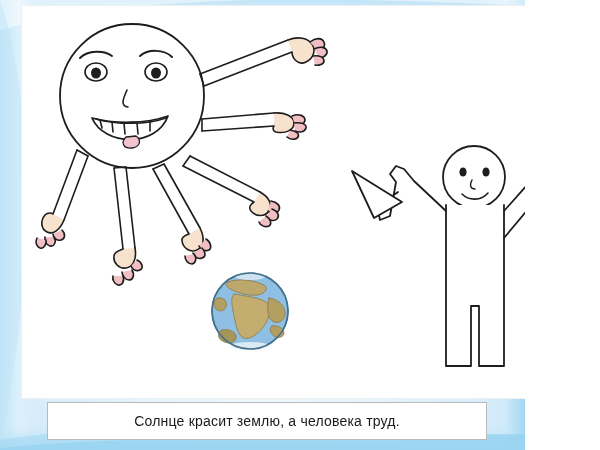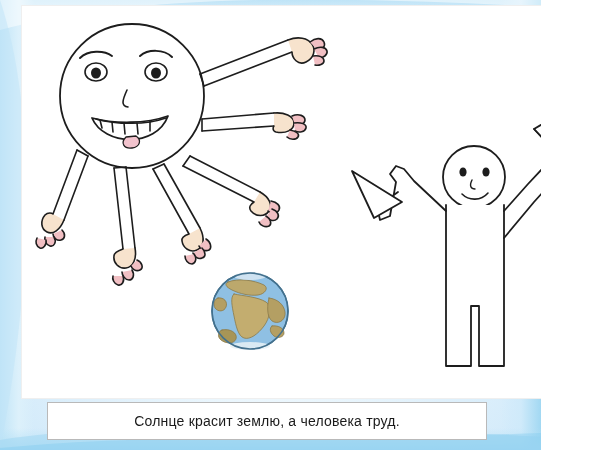--- a/index.html
+++ b/index.html
@@ -14,21 +14,20 @@
     font-family: "Liberation Sans", sans-serif;
   }
 
   #slide {
     position: relative;
     width: 525px;
     height: 450px;
     overflow: hidden;
     background:
       radial-gradient(circle at 50% 50%, #ffffff 0%, #f2fafe 40%, #dff0fb 70%, #cfe9fa 100%);
-    padding-left: 16px;
   }
 
   
   .swoosh {
     position: absolute;
     pointer-events: none;
   }
   .edge-left {
     position: absolute;
     left: 0; top: 0;

